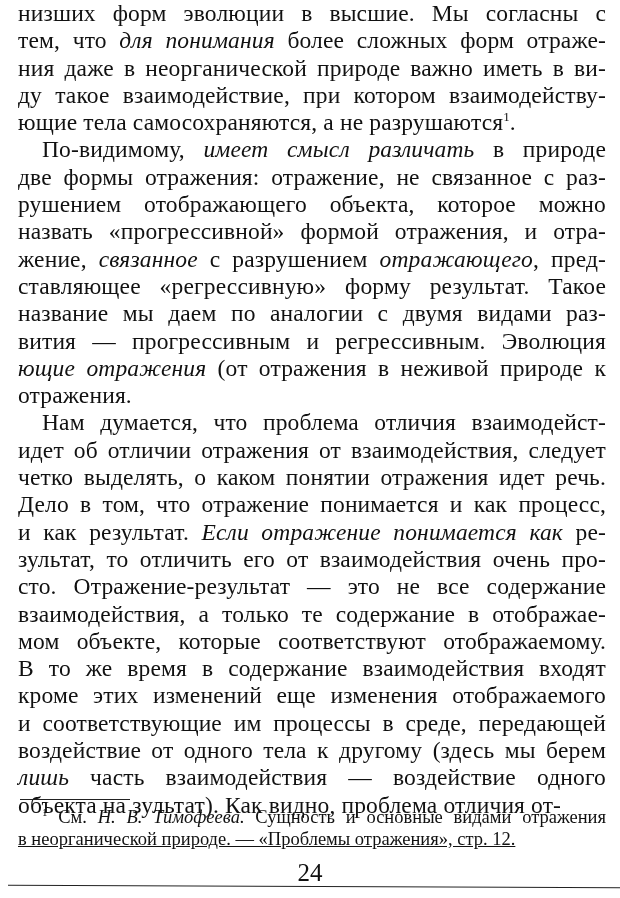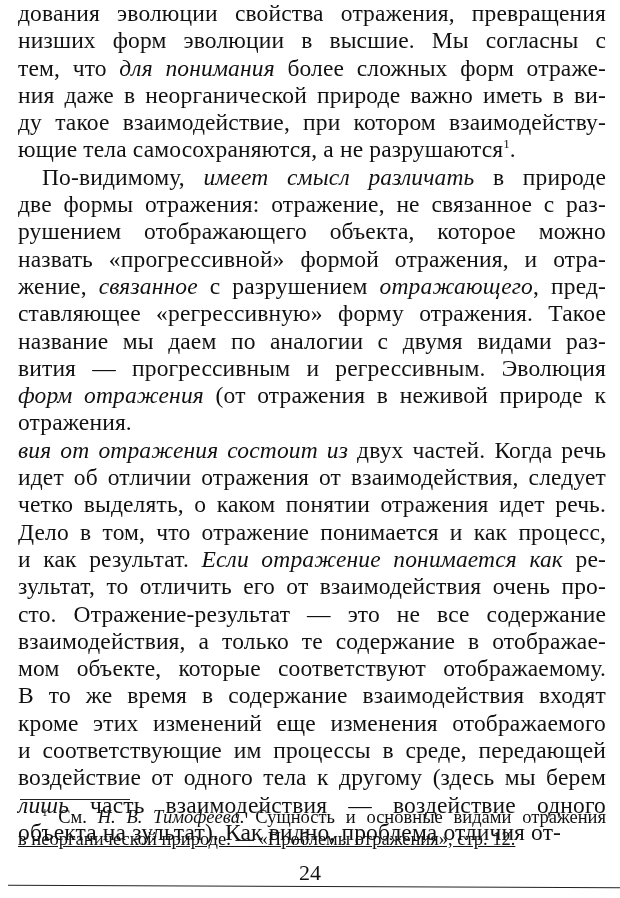--- a/index.html
+++ b/index.html
@@ -87,60 +87,59 @@
     font-size: 11px;
     vertical-align: 7px;
     line-height: 0;
   }
   .page-number {
     position: absolute;
     left: 0;
     width: 620px;
     top: 862px;
     text-align: center;
-    font-size: 22px;
+    font-size: 25px;
     line-height: 22px;
   }
   .bottom-rule {
     position: absolute;
     left: 8px;
     top: 886px;
     width: 612px;
     height: 0;
     border-top: 1.6px solid #222;
     transform: rotate(0.25deg);
   }
 </style>
 </head>
 <body>
 
 <div class="page">
   <div class="body-text" id="main-text">
       <div>
-        <span class="line"><span>дования эволюции свойства отражения, превращения</span></span>
         <span class="line"><span>низших форм эволюции в высшие. Мы согласны с</span></span>
         <span class="line"><span>тем, что </span><span class="it">для понимания</span><span> более сложных форм отраже-</span></span>
         <span class="line"><span>ния даже в неорганической природе важно иметь в ви-</span></span>
         <span class="line"><span>ду такое взаимодействие, при котором взаимодейству-</span></span>
         <span class="line last"><span>ющие тела самосохраняются, а не разрушаются</span><span class="sup">1</span><span>.</span></span>
       </div>
       <div>
         <span class="line indent"><span>По-видимому, </span><span class="it">имеет смысл различать</span><span> в природе</span></span>
         <span class="line"><span>две формы отражения: отражение, не связанное с раз-</span></span>
         <span class="line"><span>рушением отображающего объекта, которое можно</span></span>
         <span class="line"><span>назвать «прогрессивной» формой отражения, и отра-</span></span>
         <span class="line"><span>жение, </span><span class="it">связанное</span><span> с разрушением </span><span class="it">отражающего</span><span>, пред-</span></span>
-        <span class="line"><span>ставляющее «регрессивную» форму отражения. Такое</span></span>
+        <span class="line"><span>ставляющее «регрессивную» форму результат. Такое</span></span>
         <span class="line"><span>название мы даем по аналогии с двумя видами раз-</span></span>
         <span class="line"><span>вития — прогрессивным и регрессивным. Эволюция</span></span>
-        <span class="line"><span class="it">форм отражения</span><span> (от отражения в неживой природе к</span></span>
+        <span class="line"><span class="it">ющие отражения</span><span> (от отражения в неживой природе к</span></span>
         <span class="line last"><span>отражения.</span></span>
       </div>
       <div>
-        <span class="line"><span class="it">вия от отражения состоит из</span><span> двух частей. Когда речь</span></span>
+        <span class="line indent"><span>Нам думается, что проблема отличия взаимодейст-</span></span>
         <span class="line"><span>идет об отличии отражения от взаимодействия, следует</span></span>
         <span class="line"><span>четко выделять, о каком понятии отражения идет речь.</span></span>
         <span class="line"><span>Дело в том, что отражение понимается и как процесс,</span></span>
         <span class="line"><span>и как результат. </span><span class="it">Если отражение понимается как</span><span> ре-</span></span>
         <span class="line"><span>зультат, то отличить его от взаимодействия очень про-</span></span>
         <span class="line"><span>сто. Отражение-результат — это не все содержание</span></span>
         <span class="line"><span>взаимодействия, а только те содержание в отображае-</span></span>
         <span class="line"><span>мом объекте, которые соответствуют отображаемому.</span></span>
         <span class="line"><span>В то же время в содержание взаимодействия входят</span></span>
         <span class="line"><span>кроме этих изменений еще изменения отображаемого</span></span>

